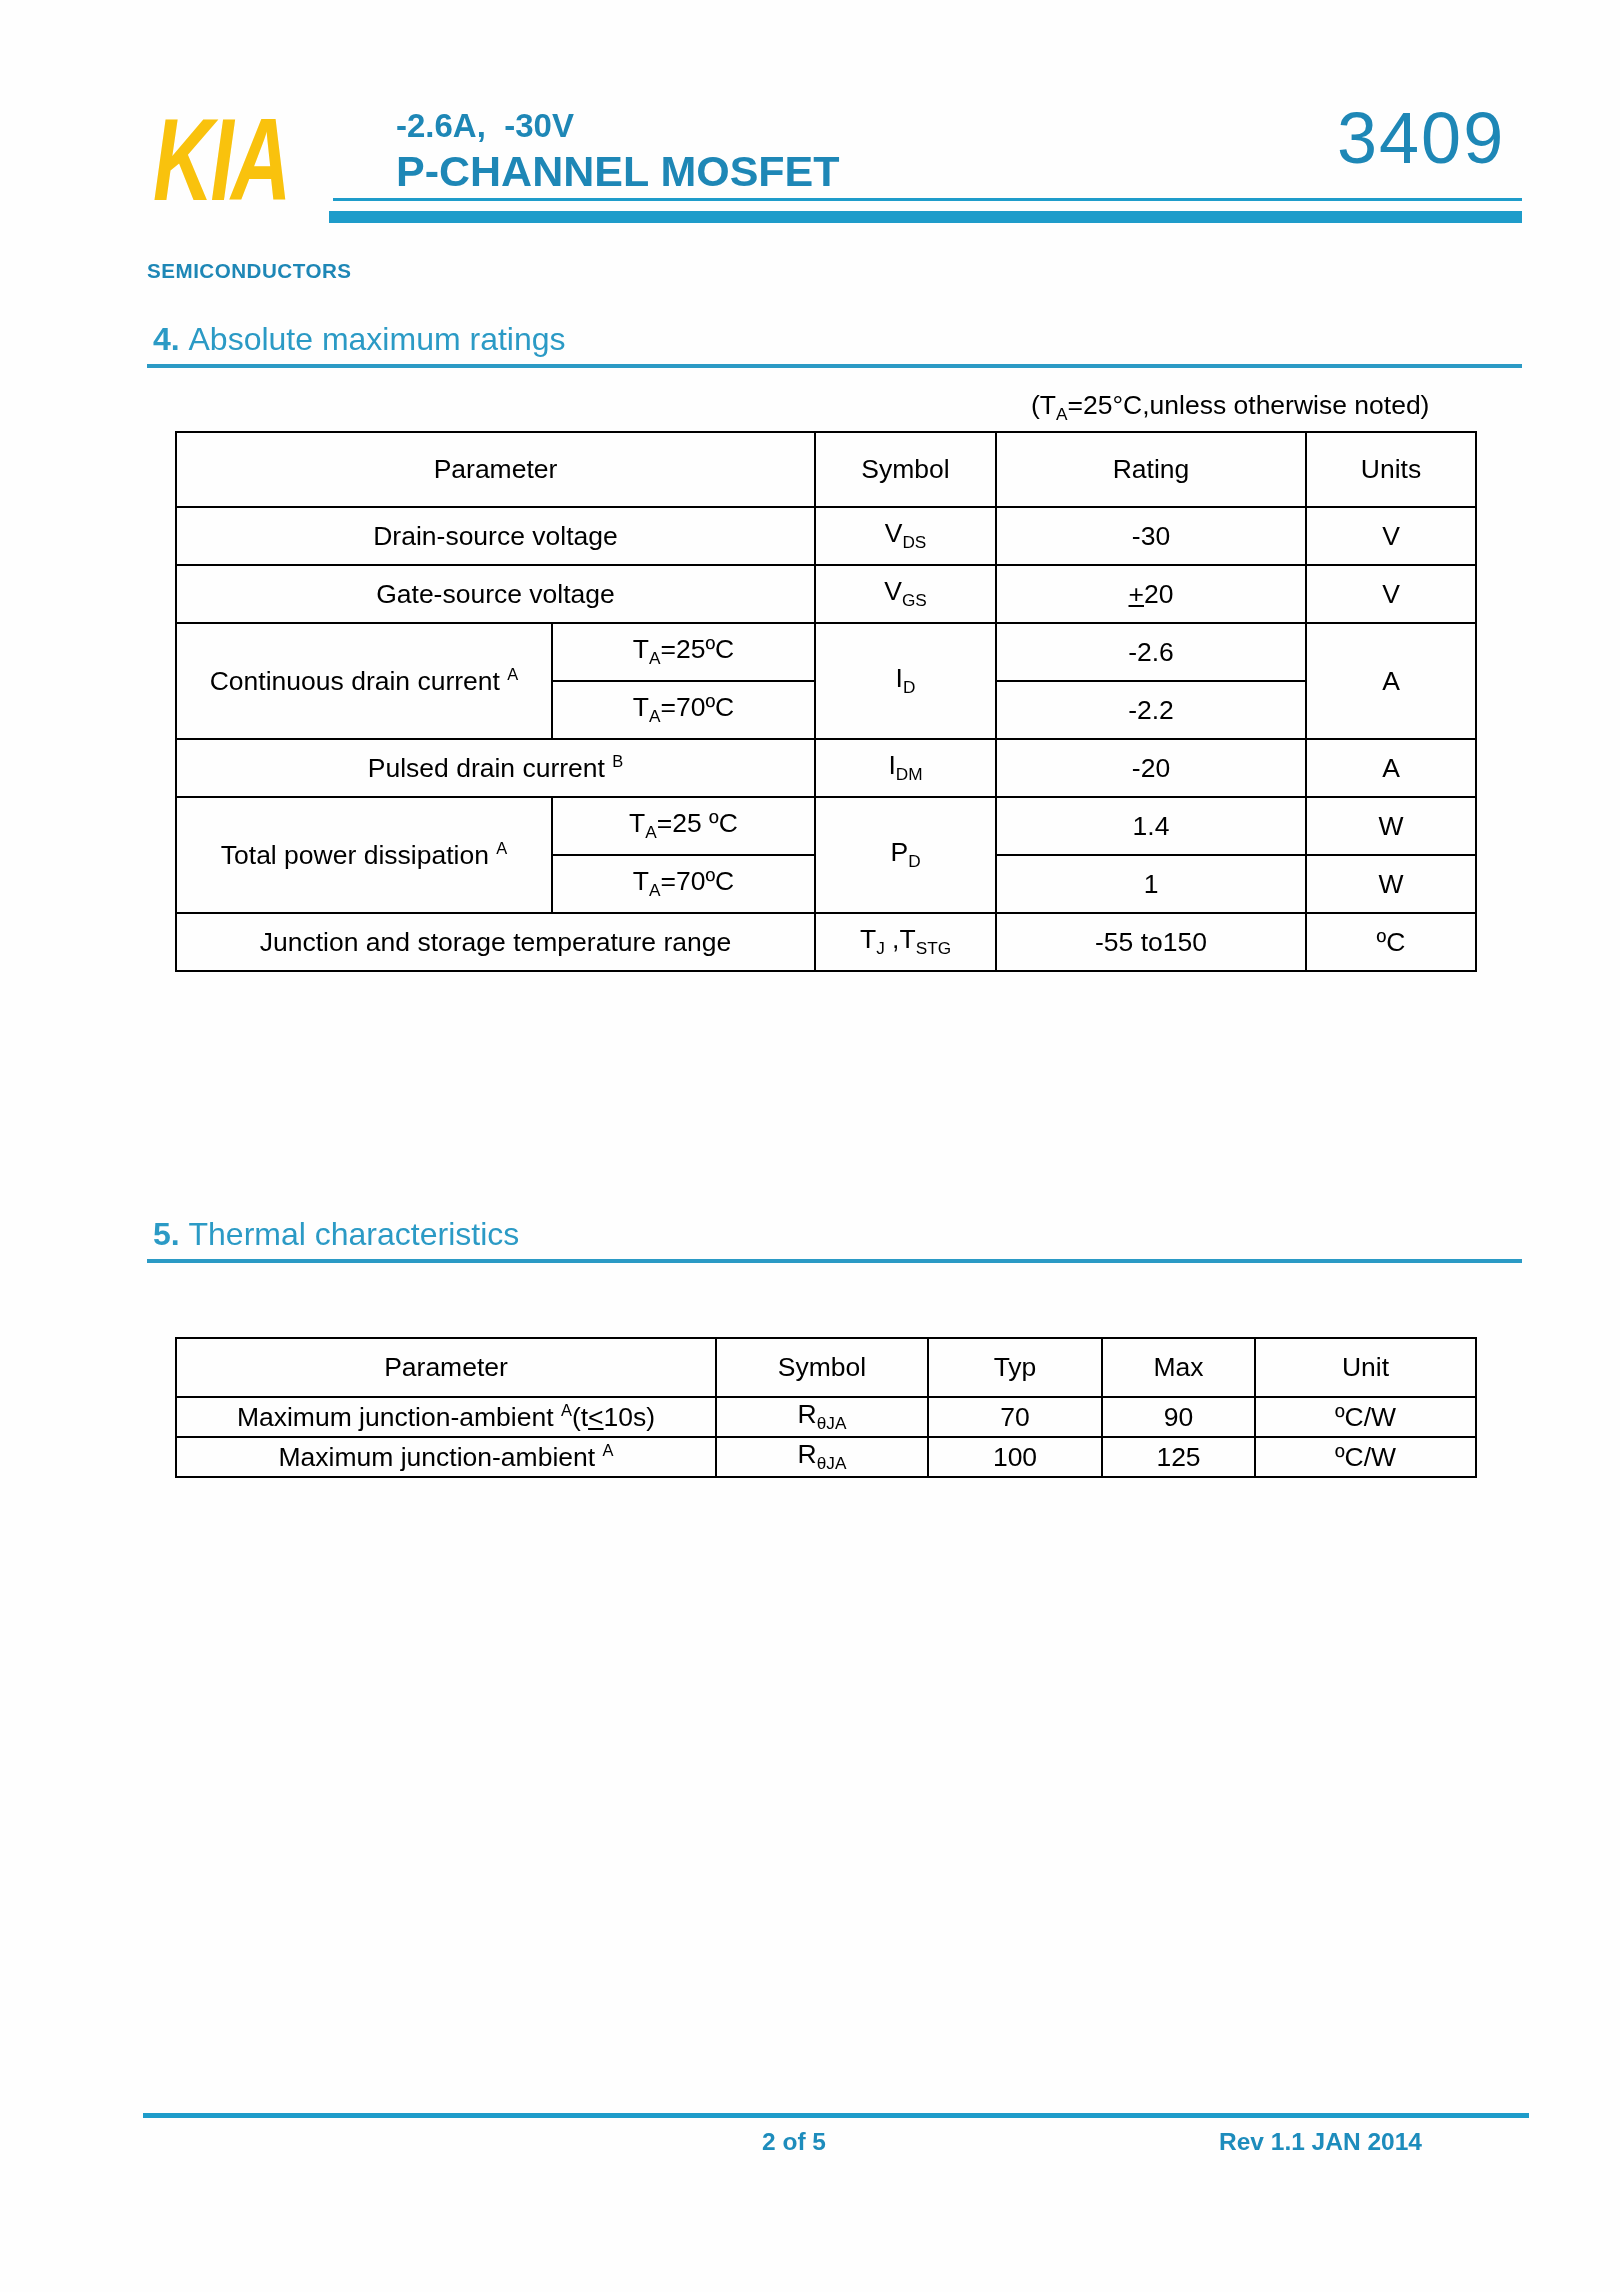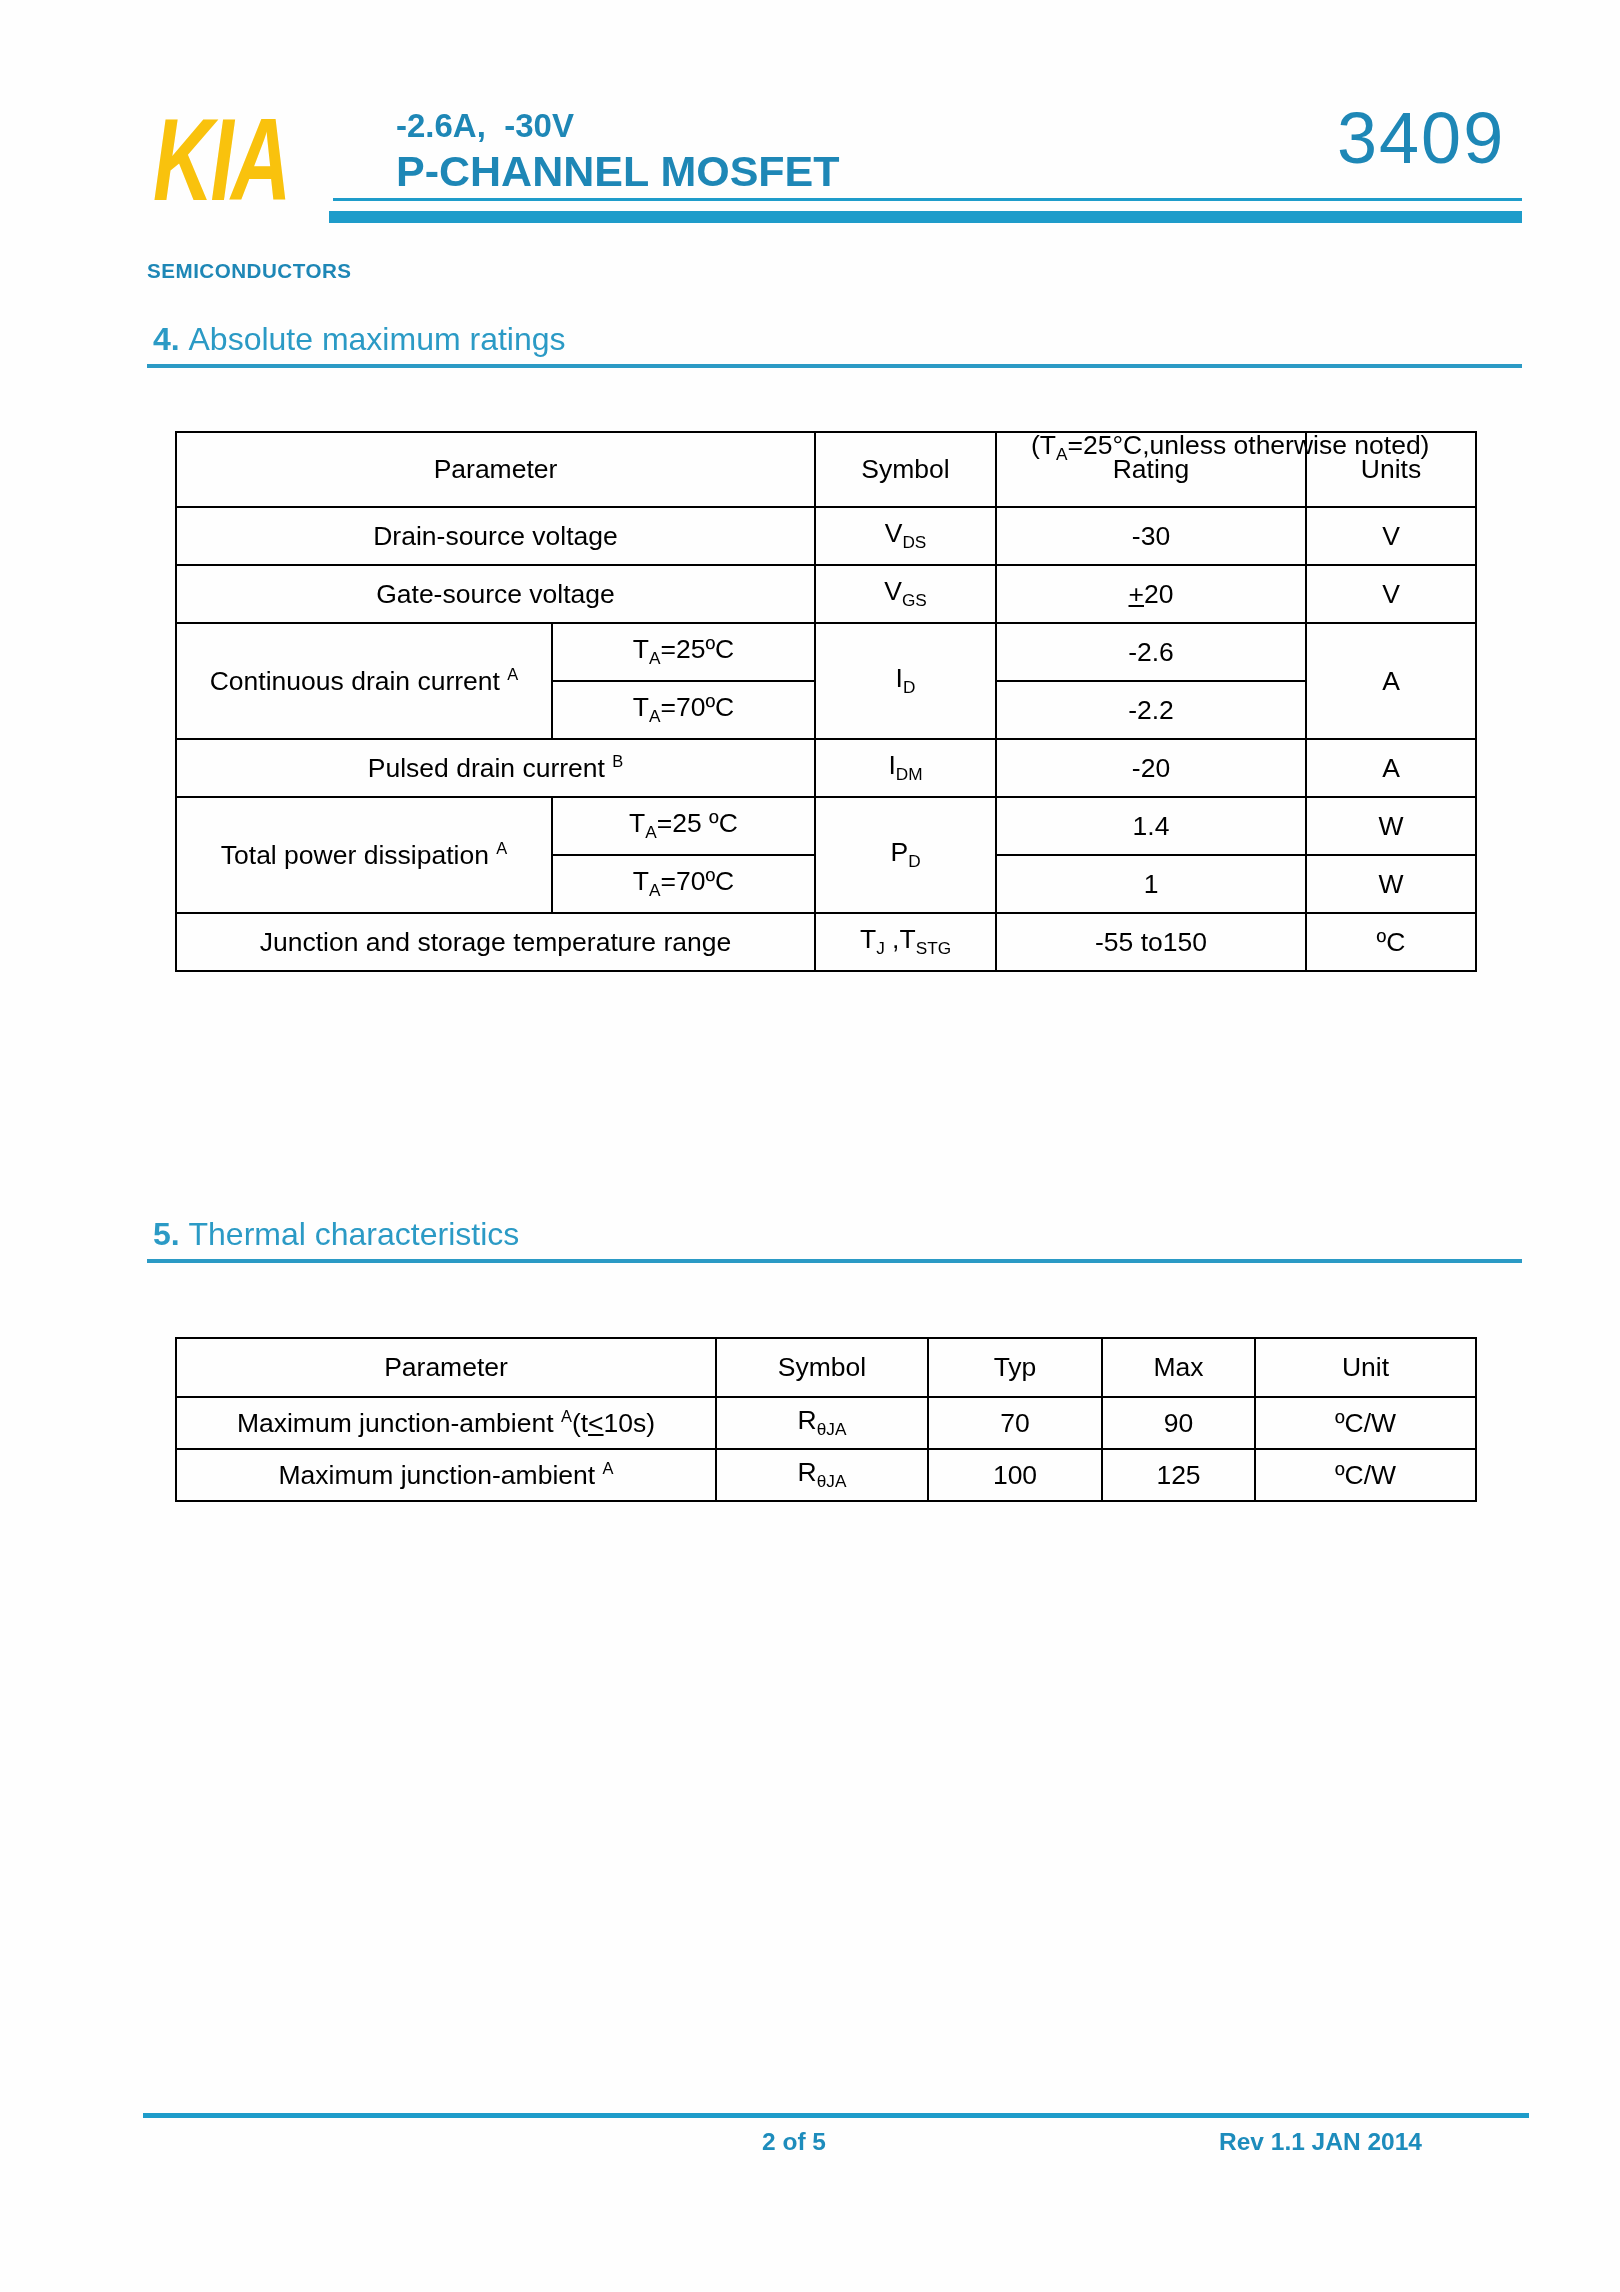--- a/index.html
+++ b/index.html
@@ -48,21 +48,21 @@
 
   
   .section-title { font-size: 32px; color: var(--teal-title); line-height: 1.2; }
   .section-title .num { font-weight: 700; margin-right: 8.8px; }
   .title-4 { left: 153px; top: 320px; }
   .title-5 { left: 153px; top: 1215px; }
   .section-rule { height: 3.9px; background: var(--teal-title); }
   .rule-4 { left: 147px; top: 364px; width: 1375px; }
   .rule-5 { left: 147px; top: 1259px; width: 1375px; }
 
-  .amr-note { left: 1031px; top: 390px; font-size: 26.5px; color: #000; margin-top: 40px; }
+  .amr-note { left: 1031px; top: 390px; font-size: 26.5px; color: #000; }
 
   
   table.data-table {
     position: absolute;
     border-collapse: collapse;
     table-layout: fixed;
     font-size: 26.5px;
     border: 2.9px solid #000;
   }
   table.data-table td {
@@ -73,21 +73,21 @@
     line-height: 1.15;
   }
   td.pl  { text-align: left; padding-left: 17.6px; }
   td.pl2 { text-align: left; padding-left: 13.7px; }
 
   table.amr { left: 175px; top: 431px; width: 1300px; }
   .amr tr { height: 58px; }
   .amr tr.head { height: 75px; }
 
   table.thermal { left: 175px; top: 1337px; width: 1300px; }
-  .thermal tr { height: 52px; }
+  .thermal tr { height: 40px; }
   .thermal tr.head { height: 59px; }
 
   sub.sb { font-size: 65%; }
   sup.sp { font-size: 62%; }
   .ul { text-decoration: underline; }
 
   
   .footer-rule { left: 143px; top: 2113px; width: 1386px; height: 4.9px; background: var(--teal-rule); }
   .page-num {
     left: 723px; top: 2128px; width: 142px; text-align: center;

